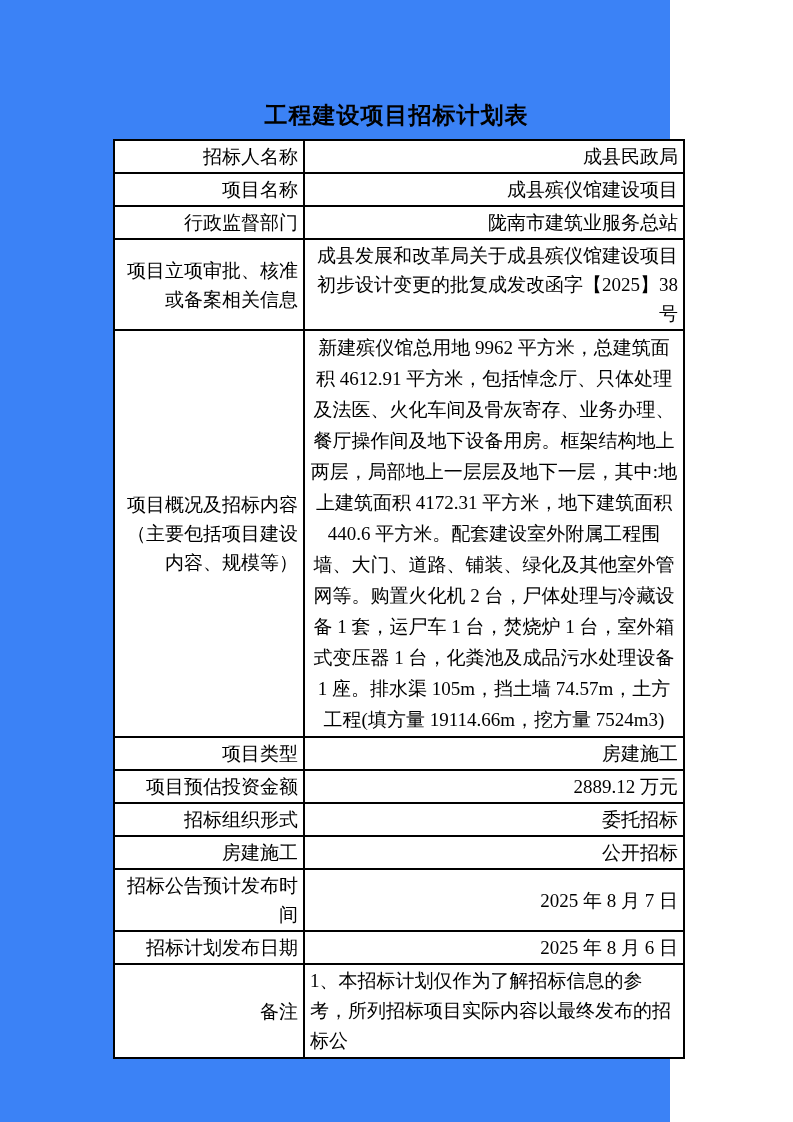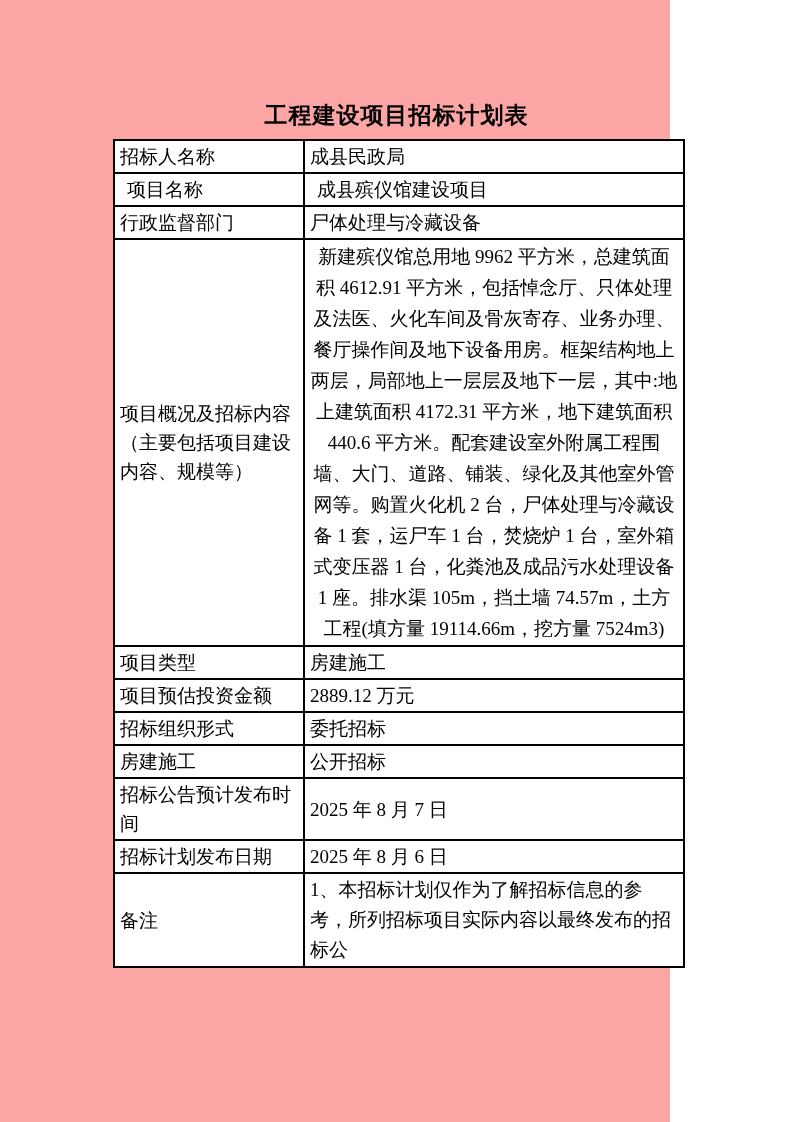--- a/index.html
+++ b/index.html
@@ -4,41 +4,41 @@
 <style>
   html, body { margin: 0; padding: 0; }
   body {
     width: 793px; height: 1122px;
     background: #ffffff;
     color: #000000;
     font-family: "Liberation Serif", "DejaVu Serif", serif;
     position: relative;
     overflow: hidden;
   }
-  .page { position: relative; width: 670px; height: 1122px; background: #fca5a5; }
+  .page { position: relative; width: 670px; height: 1122px; background: #3b82f6; }
   .page-title {
     position: absolute; top: 100px; left: 0; width: 793px;
     text-align: center;
     font-size: 23px; font-weight: 700;
     letter-spacing: 1px;
   }
   table.doc-table {
     position: absolute; left: 113px; top: 139px;
     width: 570px;
     border-collapse: collapse;
     table-layout: fixed;
     background: #ffffff;
   }
   col.c-label { width: 190px; }
   col.c-value { width: 380px; }
   td {
     border: 2px solid #000000;
     font-size: 19px;
     line-height: 29px;
-    text-align: left;
+    text-align: right;
     vertical-align: middle;
     padding: 1px 5px;
     word-break: break-word;
   }
   tr.r1  td { height: 27px; }
   tr.r2  td { height: 29px; padding-left: 12px; }
   tr.r3  td { height: 28px; }
   tr.r4  td { height: 86px; }
   tr.r5  td { height: 396px; margin-left: 6px; }
   tr.r6  td { height: 27px; }
@@ -67,21 +67,25 @@
       <tr class="r1">
         <td>招标人名称</td>
         <td>成县民政局</td>
       </tr>
       <tr class="r2">
         <td>项目名称</td>
         <td>成县殡仪馆建设项目</td>
       </tr>
       <tr class="r3">
         <td>行政监督部门</td>
-        <td>尸体处理与冷藏设备</td>
+        <td>陇南市建筑业服务总站</td>
+      </tr>
+      <tr class="r4">
+        <td>项目立项审批、核准或备案相关信息</td>
+        <td>成县发展和改革局关于成县殡仪馆建设项目初步设计变更的批复成发改函字【2025】38 号</td>
       </tr>
       <tr class="r5">
         <td>项目概况及招标内容（主要包括项目建设内容、规模等）</td>
         <td class="v-overview">新建殡仪馆总用地 9962 平方米，总建筑面积 4612.91 平方米，包括悼念厅、只体处理及法医、火化车间及骨灰寄存、业务办理、餐厅操作间及地下设备用房。框架结构地上两层，局部地上一层层及地下一层，其中:地上建筑面积 4172.31 平方米，地下建筑面积 440.6 平方米。配套建设室外附属工程围墙、大门、道路、铺装、绿化及其他室外管网等。购置火化机 2 台，尸体处理与冷藏设备 1 套，运尸车 1 台，焚烧炉 1 台，室外箱式变压器 1 台，化粪池及成品污水处理设备 1 座。排水渠 105m，挡土墙 74.57m，土方工程(填方量 19114.66m，挖方量 7524m3)</td>
       </tr>
       <tr class="r6">
         <td>项目类型</td>
         <td>房建施工</td>
       </tr>
       <tr class="r7">

